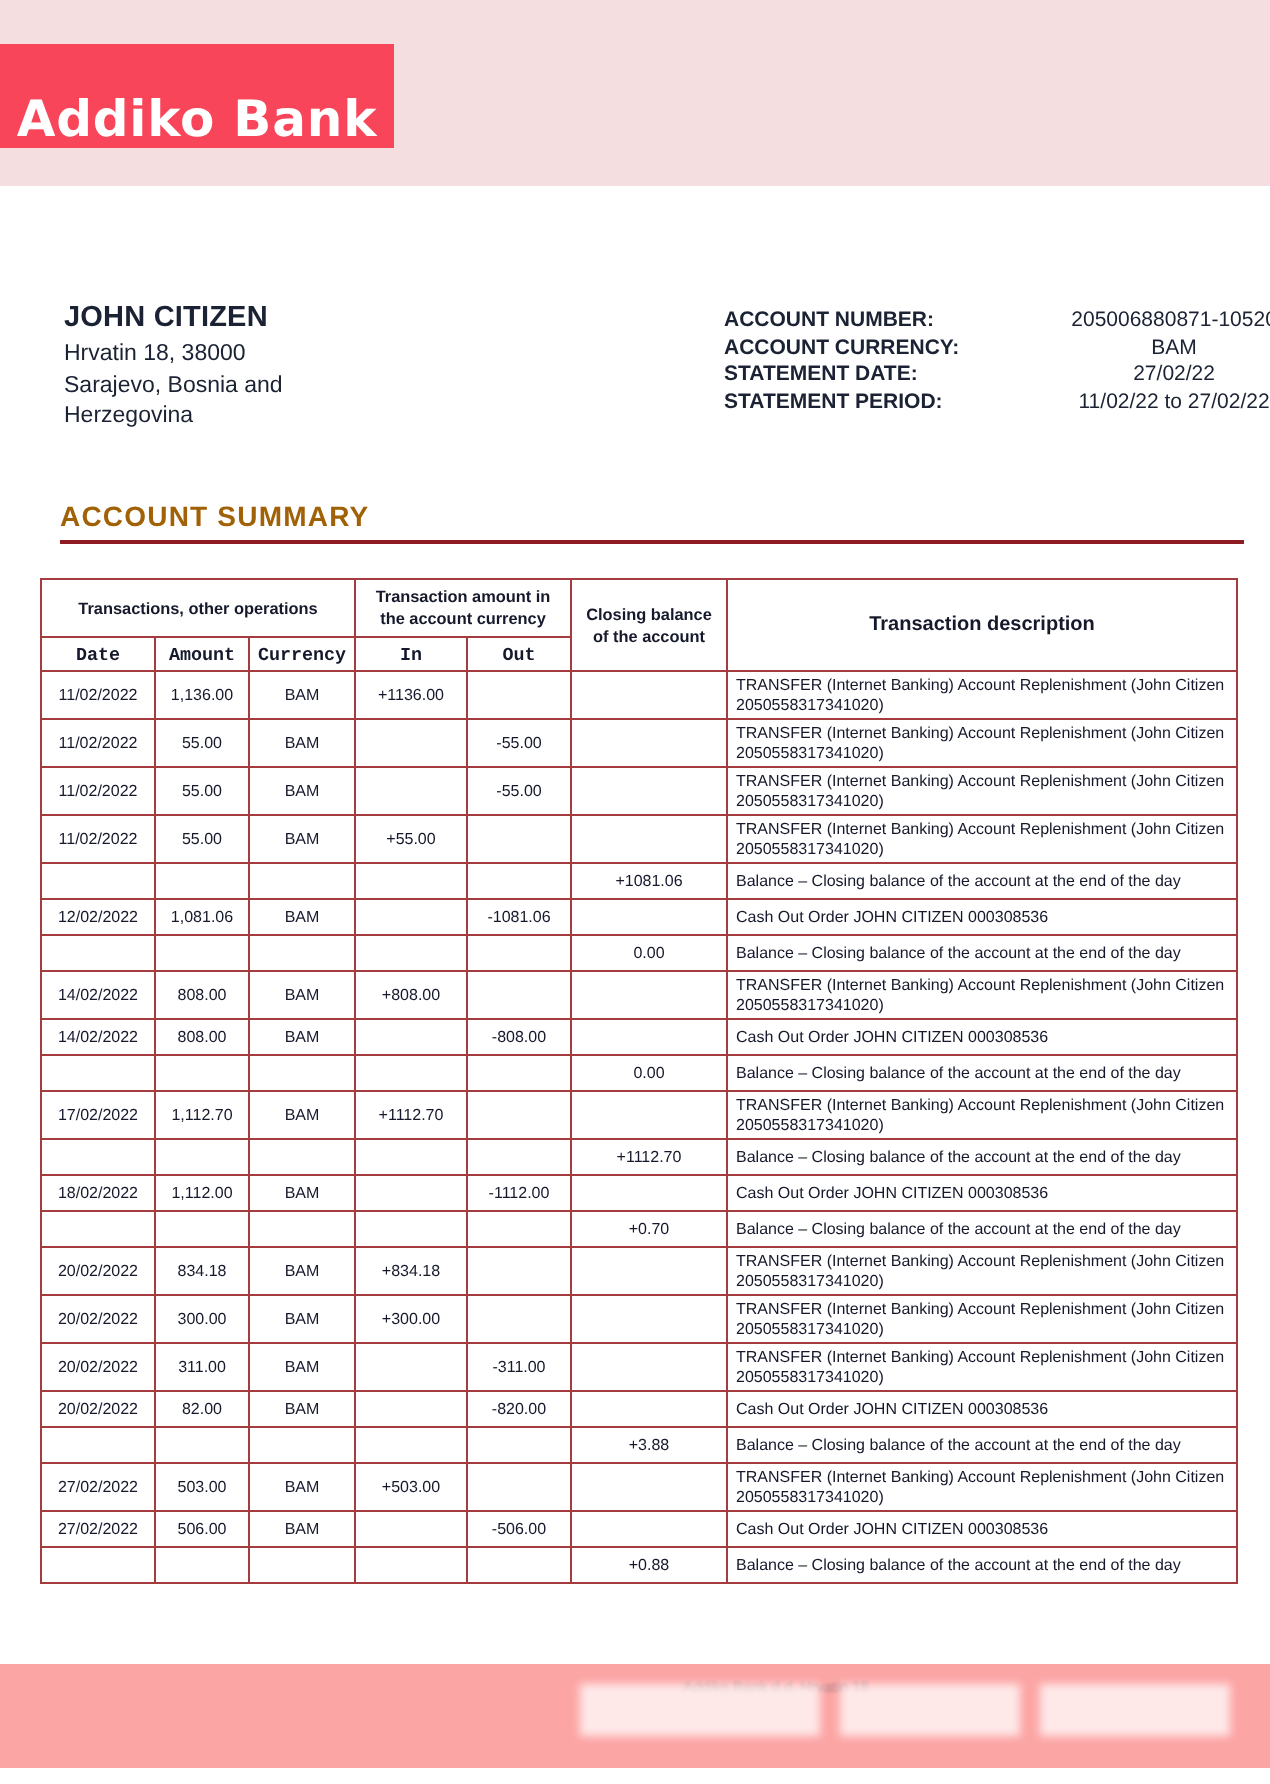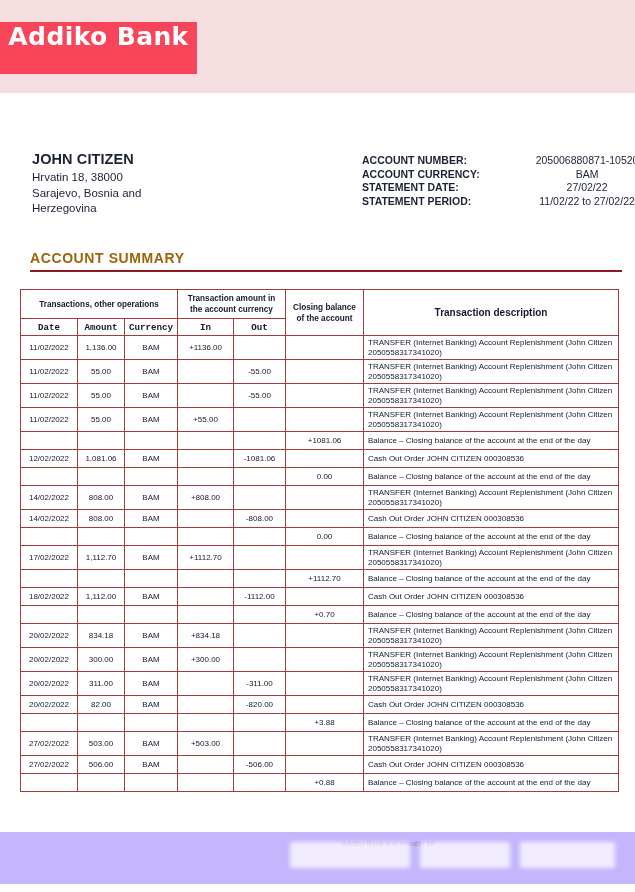--- a/index.html
+++ b/index.html
@@ -24,21 +24,21 @@
     height: 93px;
     background: #f4dedf;
   }
   .logo-box {
     position: absolute;
     left: 0; top: 22px;
     width: 197px;
     height: 52px;
     background: #f9455a;
     display: flex;
-    align-items: flex-start;
+    align-items: flex-end;
     justify-content: center;
   }
   .logo-text {
     color: #ffffff;
     font-size: 25px;
     font-weight: bold;
     letter-spacing: 0.4px;
     font-family: "DejaVu Sans", sans-serif;
   }
 
@@ -148,21 +148,21 @@
   col.c-out { width: 52px; }
   col.c-closing { width: 78px; }
   col.c-desc { width: 255px; }
 
   
   .footer-band {
     position: absolute;
     left: 0; top: 832px;
     width: 635px;
     height: 52px;
-    background: #c4b5fd;
+    background: #fca5a5;
     overflow: hidden;
   }
   .footer-text {
     position: absolute;
     left: 238px; top: 6px;
     width: 300px;
     font-size: 7.5px;
     line-height: 11px;
     color: #5b5b64;
     opacity: 0.45;

